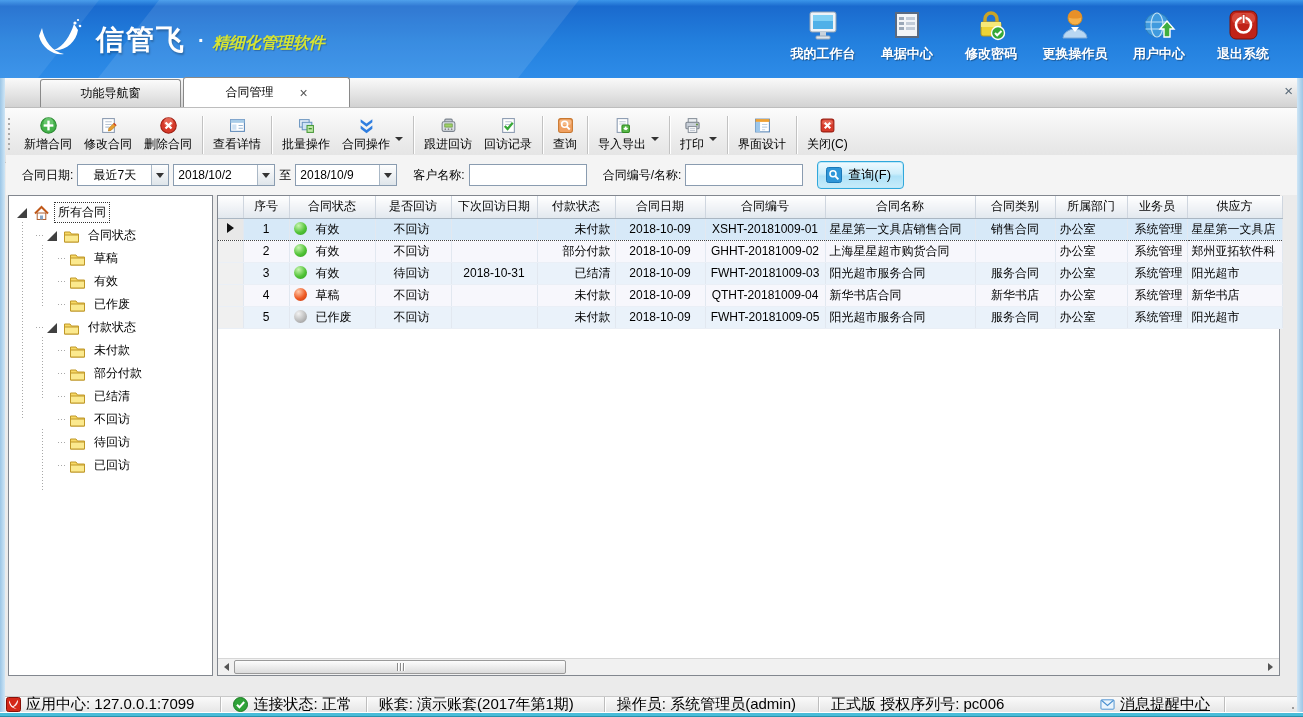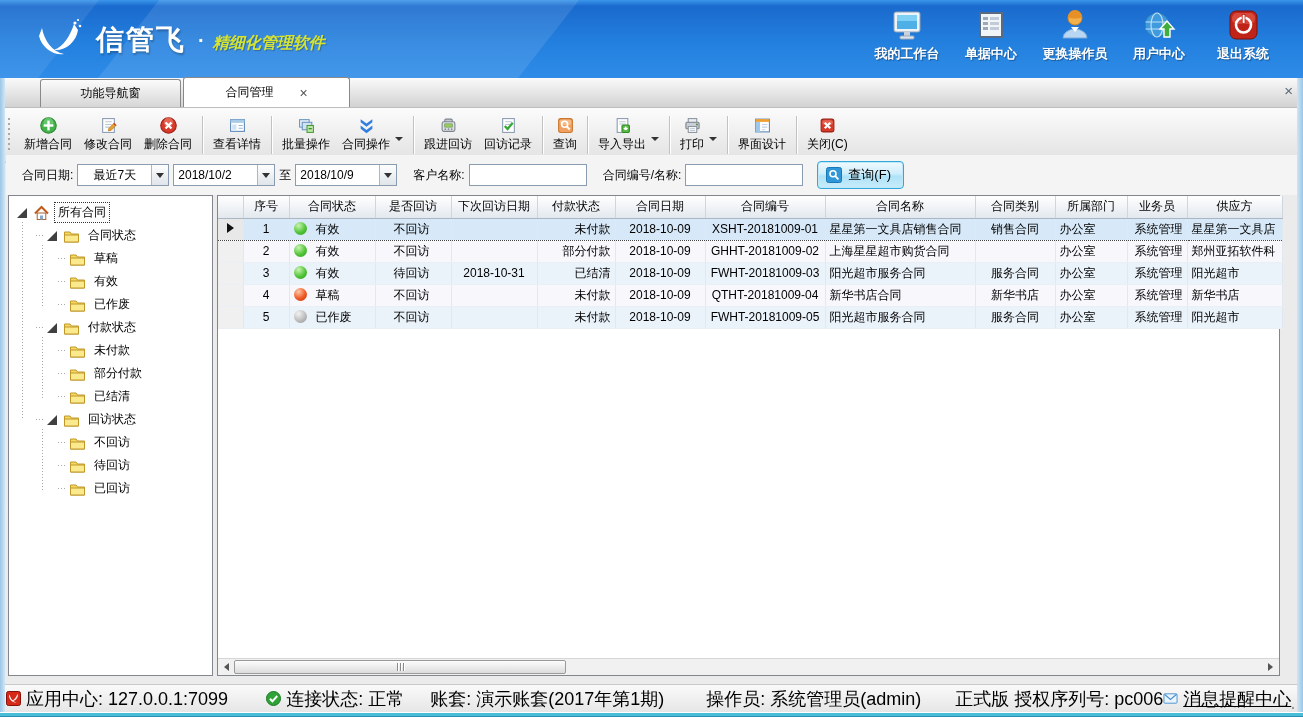--- a/index.html
+++ b/index.html
@@ -139,23 +139,23 @@
   .harrow.left { left:0; } .harrow.right { right:0; }
   .harrow i { width:0; height:0; border-top:4px solid transparent; border-bottom:4px solid transparent; }
   .harrow.left i  { border-right:5px solid #555; }
   .harrow.right i { border-left:5px solid #555; }
   .hthumb { position:absolute; left:16px; top:1px; width:332px; height:14px; border:1px solid #9a9a9a;
             border-radius:2px; background:linear-gradient(180deg,#fdfdfd,#dcdcdc); cursor:pointer;
             display:flex; align-items:center; justify-content:center; gap:2px; }
   .hthumb b { width:1px; height:8px; background:#8a8a8a; box-shadow:1px 0 0 #fff; }
 
   
-  .statusbar { position:absolute; left:0; right:0; bottom:5px; height:28px;
+  .statusbar { position:absolute; left:0; right:0; bottom:5px; height:16px;
                background:linear-gradient(180deg,#fafafa,#e6e6e6); border-top:1px solid #c9c9c9;
-               display:flex; align-items:center; font-size:18px; }
+               display:flex; align-items:center; font-size:15px; }
   .sitem { display:flex; align-items:center; white-space:nowrap; }
   .sitem svg { width:15px; height:15px; margin-right:5px; }
   .ssep { width:1px; height:16px; background:#bdbdbd; box-shadow:1px 0 0 #fff; }
   .msg-link { text-decoration:underline; cursor:pointer; }
   .grip { position:absolute; right:3px; bottom:2px; width:12px; height:12px;
           background:
             radial-gradient(circle at 10px 10px,#9a9a9a 1.2px,transparent 1.5px),
             radial-gradient(circle at 10px 5px,#9a9a9a 1.2px,transparent 1.5px),
             radial-gradient(circle at 5px 10px,#9a9a9a 1.2px,transparent 1.5px); }
 </style>
@@ -198,20 +198,30 @@
             <rect x="16" y="9" width="9" height="3" fill="#c2ccd8"></rect>
           <rect x="9" y="14" width="5" height="3" fill="#9aa8b8"></rect>
             <rect x="16" y="14" width="9" height="3" fill="#c2ccd8"></rect>
           <rect x="9" y="19" width="5" height="3" fill="#9aa8b8"></rect>
             <rect x="16" y="19" width="9" height="3" fill="#c2ccd8"></rect>
         </svg>
         <span class="blabel">单据中心</span>
       </div>
       <div class="banner-action">
         <svg viewBox="0 0 34 34">
+          <path d="M11 15 v-4 a6 6 0 0 1 12 0 v4" fill="none" stroke="#c8a428" stroke-width="3.4"></path>
+          <rect x="7" y="14" width="20" height="14" rx="2" fill="#edd335" stroke="#b89a1a"></rect>
+          <rect x="7" y="14" width="20" height="5" fill="#f6e878"></rect>
+          <circle cx="24" cy="25" r="6.5" fill="#35a838" stroke="#fff" stroke-width="1.4"></circle>
+          <path d="M21 25 l2.2 2.3 L27.5 23" fill="none" stroke="#fff" stroke-width="2"></path>
+        </svg>
+        <span class="blabel">修改密码</span>
+      </div>
+      <div class="banner-action">
+        <svg viewBox="0 0 34 34">
           <circle cx="17" cy="10" r="7" fill="#f5b04a" stroke="#d08a20"></circle>
           <path d="M10 9 a7 7 0 0 1 14 0 c-3 2 -11 2 -14 0 Z" fill="#e89028"></path>
           <path d="M5 30 a12 9 0 0 1 24 0 Z" fill="#b9d7f2" stroke="#7aa8d8"></path>
           <path d="M13 19 l4 5 4 -5" fill="#fff"></path>
         </svg>
         <span class="blabel">更换操作员</span>
       </div>
       <div class="banner-action">
         <svg viewBox="0 0 34 34">
           <circle cx="15" cy="17" r="12" fill="#3f9ade" stroke="#2a7ab8"></circle>
@@ -530,29 +540,20 @@
       </div>
       <div class="trow leaf">
         <i class="stub"></i>
         <svg class="node-icon" viewBox="0 0 17 16">
           <path d="M1.5 4 h5.5 l1.5 2 h7 v8 h-14 Z" fill="#f7d865" stroke="#c09828"></path>
           <path d="M1.5 7 h14 v7 h-14 Z" fill="#fbe98e" stroke="#c09828"></path>
         </svg>
         <span class="nlabel">已结清</span>
       </div>
 
-      <div class="trow group">
-        <i class="stub"></i>
-        <i class="tri"></i>
-        <svg class="node-icon" viewBox="0 0 17 16">
-          <path d="M1.5 4 h5.5 l1.5 2 h7 v8 h-14 Z" fill="#f7d865" stroke="#c09828"></path>
-          <path d="M1.5 7 h14 v7 h-14 Z" fill="#fbe98e" stroke="#c09828"></path>
-        </svg>
-        <span class="nlabel">回访状态</span>
-      </div>
       <div class="trow leaf">
         <i class="stub"></i>
         <svg class="node-icon" viewBox="0 0 17 16">
           <path d="M1.5 4 h5.5 l1.5 2 h7 v8 h-14 Z" fill="#f7d865" stroke="#c09828"></path>
           <path d="M1.5 7 h14 v7 h-14 Z" fill="#fbe98e" stroke="#c09828"></path>
         </svg>
         <span class="nlabel">不回访</span>
       </div>
       <div class="trow leaf">
         <i class="stub"></i>

